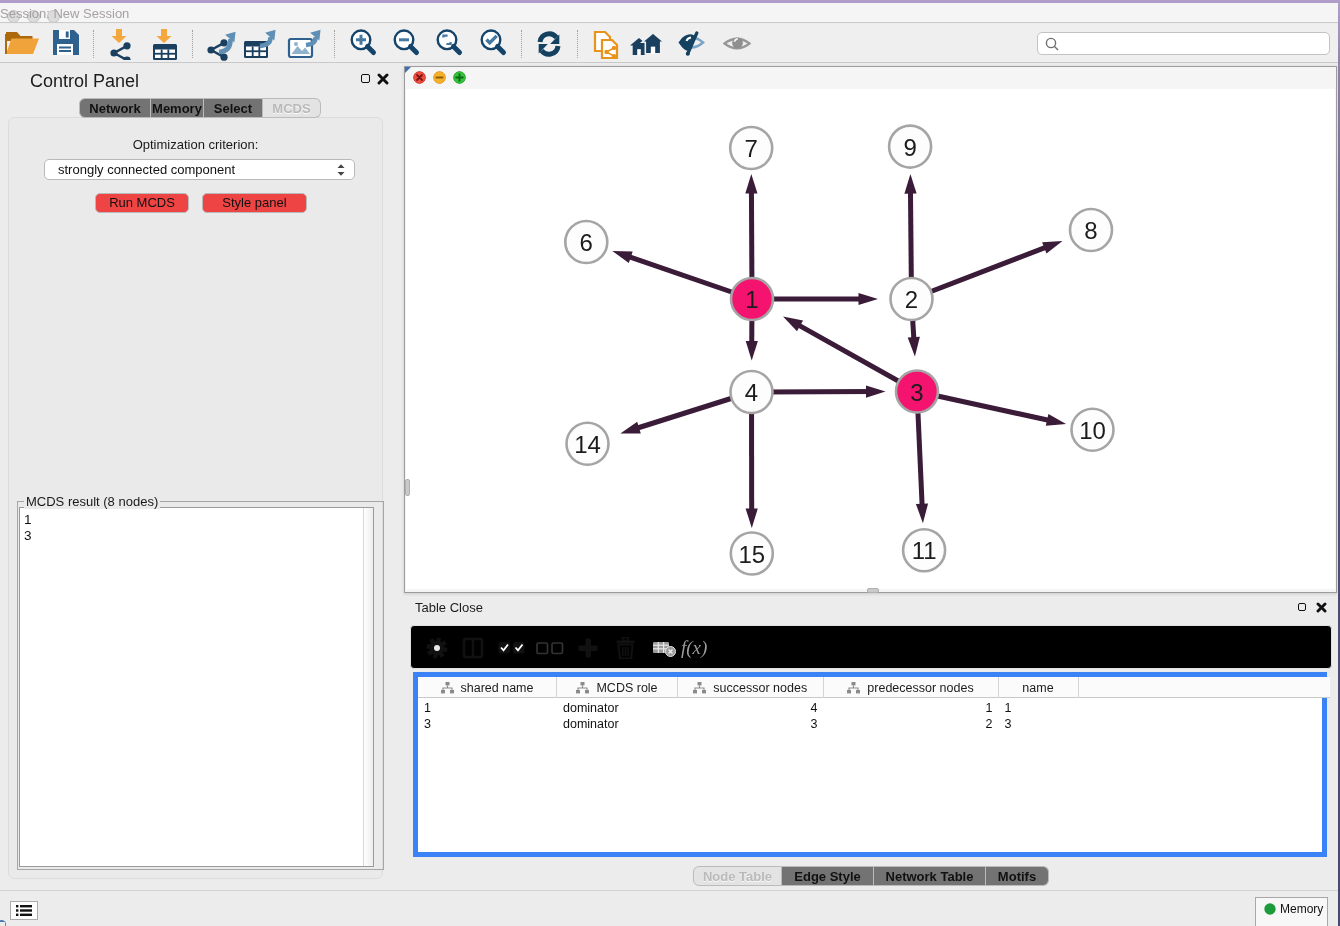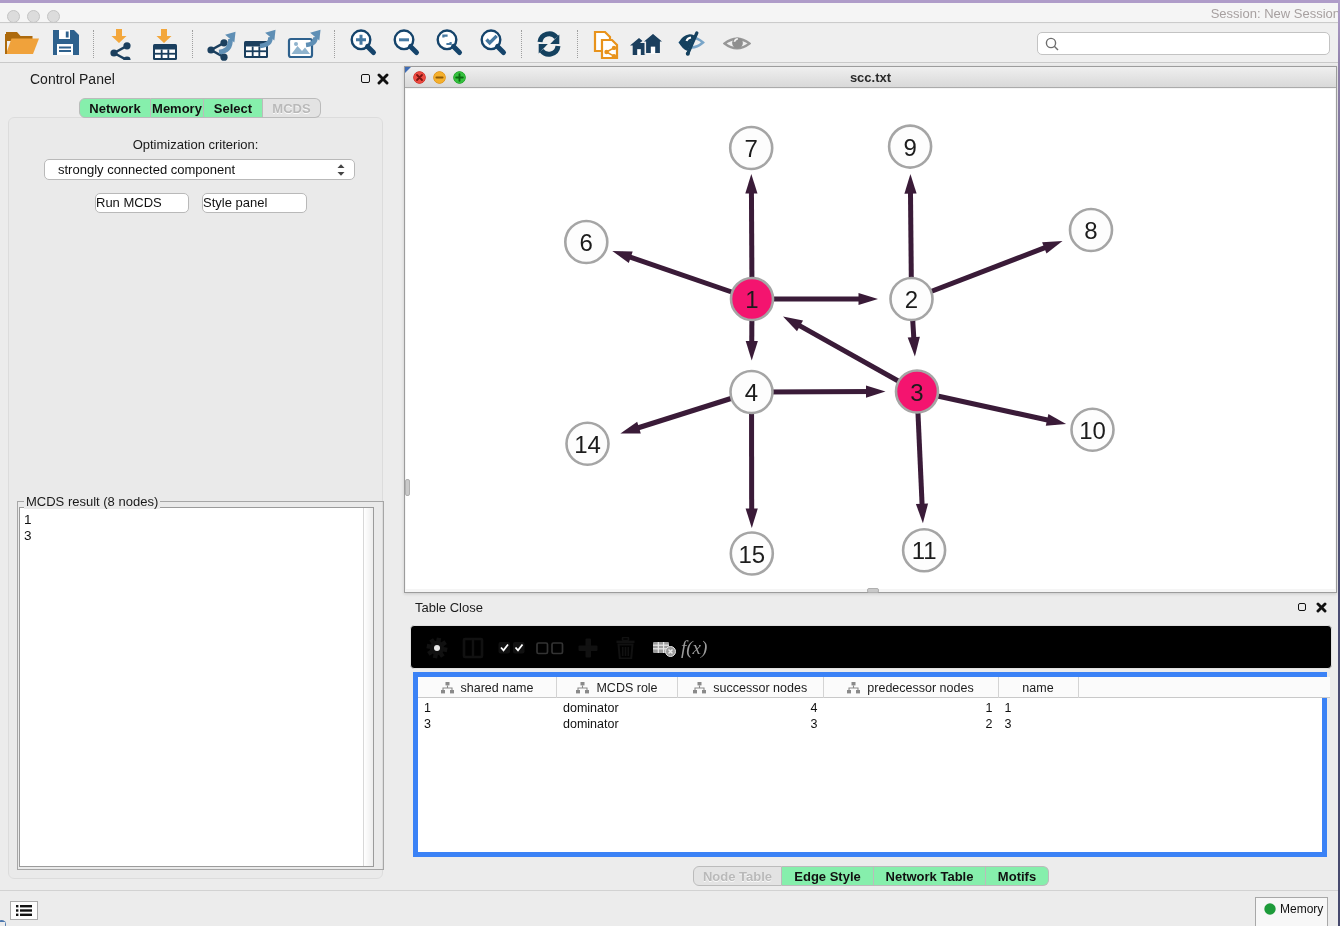--- a/index.html
+++ b/index.html
@@ -2,37 +2,37 @@
 <html><head><meta charset="utf-8">
 <style>
 *{margin:0;padding:0;box-sizing:border-box}
 html,body{width:1340px;height:926px;overflow:hidden}
 body{font-family:"Liberation Sans",sans-serif;background:#ececec;position:relative;transform:translateZ(0)}
 .abs{position:absolute}
 
 #purpletop{left:0;top:0;width:1340px;height:3px;background:#af9cc9}
 #titlebar{left:0;top:3px;width:1340px;height:20px;background:#f5f5f5;border-bottom:1px solid #cbcbcb}
 .tl{position:absolute;top:7px;width:13px;height:13px;border-radius:50%;background:#dcdcdc;border:1px solid #c4c4c4}
-#wtitle{left:0;top:6px;width:1340px;text-align:right;font-size:13px;color:#a7a0a0}
+#wtitle{left:0;top:6px;width:1340px;text-align:left;font-size:13px;color:#a7a0a0}
 #toolbar{left:0;top:24px;width:1340px;height:39px;background:#efefef;border-bottom:1px solid #c9c9c9}
 .sep{position:absolute;top:6px;height:28px;width:0;border-left:1px dotted #9f9f9f}
 .ticon{position:absolute;top:3px}
 #searchbox{position:absolute;left:1037px;top:8px;width:293px;height:23px;background:#fff;border:1px solid #c3c3c3;border-radius:5px}
 
-#cptitle{left:30px;top:71px;font-size:14px;color:#1c1c1c}
+#cptitle{left:30px;top:71px;font-size:18px;color:#1c1c1c}
 #cpsq{left:361px;top:74px;width:9px;height:9px;border:1.5px solid #111;border-radius:2px}
 #cpbody{left:8px;top:117px;width:375px;height:762px;background:#eaeaea;border:1px solid #dcdcdc;border-radius:6px}
 .tabbar{position:absolute;display:flex;height:20px;font-size:13px}
-.tab{background:#86efac;border:1px solid #bbb;border-left:none;display:flex;align-items:center;justify-content:center;color:#111;font-weight:700}
+.tab{background:#737373;border:1px solid #bbb;border-left:none;display:flex;align-items:center;justify-content:center;color:#111;font-weight:700}
 .tab.first{border-left:1px solid #bbb;border-radius:6px 0 0 6px}
 .tab.last{border-radius:0 6px 6px 0}
 .tab.sel{background:#e3e3e3;color:#b9b9b9;text-shadow:0 1px 0 #fafafa}
 #optlabel{left:0;top:137px;width:391px;text-align:center;font-size:13px;color:#1a1a1a}
 #dropdown{left:44px;top:159px;width:311px;height:21px;background:#fff;border:1px solid #b9b9b9;border-radius:5px;font-size:13px;color:#111;line-height:19px;padding-left:13px}
-.btn{position:absolute;height:20px;background:#ffffff;border:1px solid #b9b9b9;border-radius:5px;font-size:13px;color:#111;line-height:18px}
+.btn{position:absolute;height:20px;background:#ef4444;border:1px solid #b9b9b9;border-radius:5px;font-size:13px;color:#111;text-align:center;line-height:18px}
 
 #fs{left:17px;top:501px;width:367px;height:369px;border:1px solid #a6a6a6}
 #fslegend{left:24px;top:494px;background:#eaeaea;font-size:13px;color:#1a1a1a;padding:0 2px}
 #fswhite{left:19px;top:507px;width:355px;height:360px;background:#fff;border:1px solid #9b9b9b}
 #fsscroll{left:363px;top:508px;width:10px;height:358px;background:linear-gradient(90deg,#ffffff,#ededed);border-left:1px solid #d8d8d8}
 #fstext{left:24px;top:512px;font-size:13.5px;color:#111;line-height:16px}
 
 #netframe{left:404px;top:66px;width:933px;height:527px;background:#f5f5f5;border:1px solid #9c9c9c;box-shadow:0 1px 3px rgba(0,0,0,.15)}
 #nettitle{left:0;top:0;width:931px;height:21px;background:linear-gradient(#efefef,#d9d9d9);border-bottom:1px solid #ababab}
 .mtl{position:absolute;top:3.5px;width:13px;height:13px;border-radius:50%;font-weight:700}
@@ -208,21 +208,20 @@
 </div>
 <div class="btn" style="left:95px;top:193px;width:94px">Run MCDS</div>
 <div class="btn" style="left:202px;top:193px;width:105px">Style panel</div>
 <div class="abs" id="fs"></div>
 <div class="abs" id="fswhite"></div>
 <div class="abs" id="fsscroll"></div>
 <div class="abs" id="fslegend">MCDS result (8 nodes)</div>
 <div class="abs" id="fstext">1<br>3</div>
 
 <div class="abs" id="netframe">
-  <div class="abs" id="nettitle" style="text-align:center;font-size:13px;font-weight:700;color:#2a2a2a;line-height:21px">scc.txt</div>
   <div class="abs" id="corner"></div>
   <svg class="abs mtl" style="left:8px" width="13" height="13" viewBox="0 0 13 13">
       <circle cx="6.5" cy="6.5" r="6" fill="#ee4b42" stroke="#ce3a31" stroke-width="1"></circle>
       <path d="M4 4 L9 9 M9 4 L4 9" stroke="#7c1511" stroke-width="1.8" stroke-linecap="round"></path>
     </svg>
   <svg class="abs mtl" style="left:28px" width="13" height="13" viewBox="0 0 13 13">
       <circle cx="6.5" cy="6.5" r="6" fill="#f5b02c" stroke="#df9722" stroke-width="1"></circle>
       <path d="M3.4 6.5 L9.6 6.5" stroke="#8e5b08" stroke-width="1.9" stroke-linecap="round"></path>
     </svg>
   <svg class="abs mtl" style="left:48px" width="13" height="13" viewBox="0 0 13 13">

